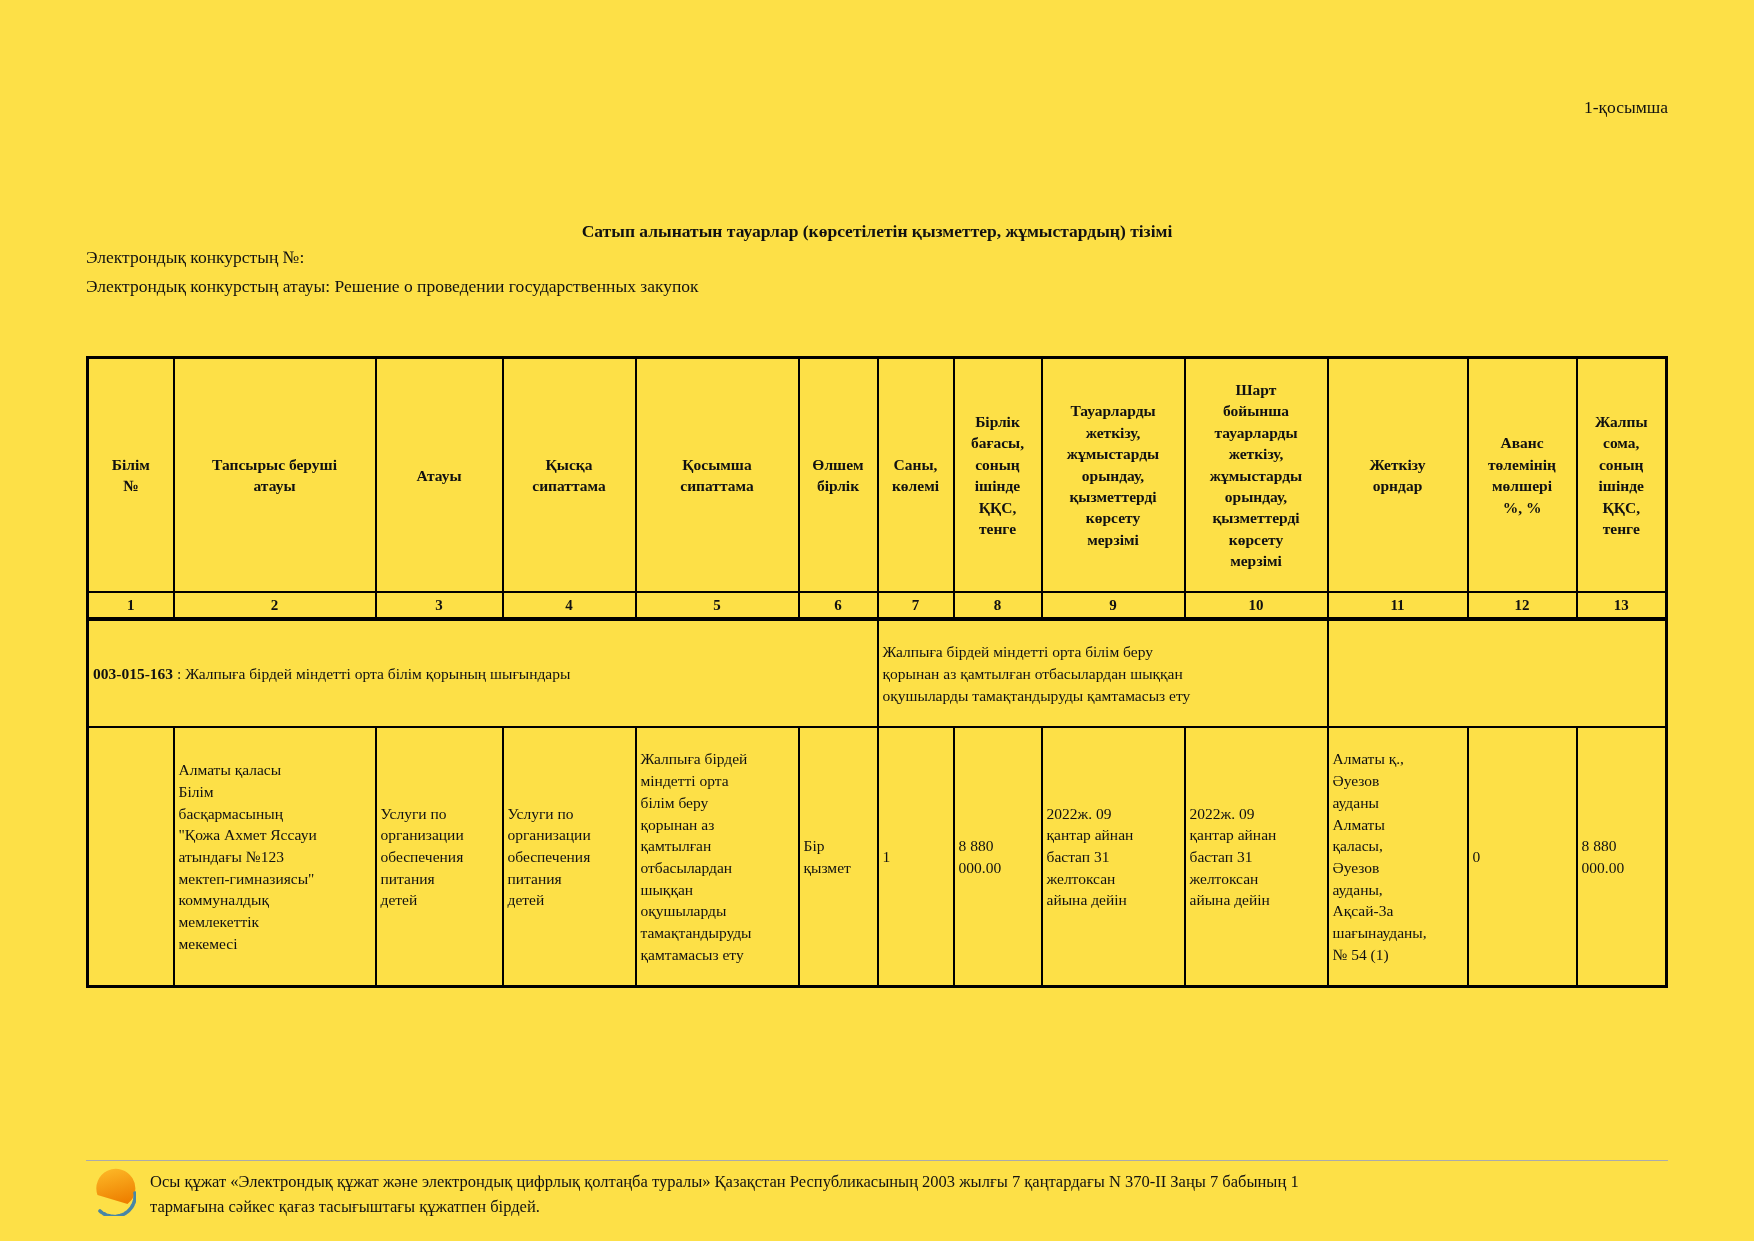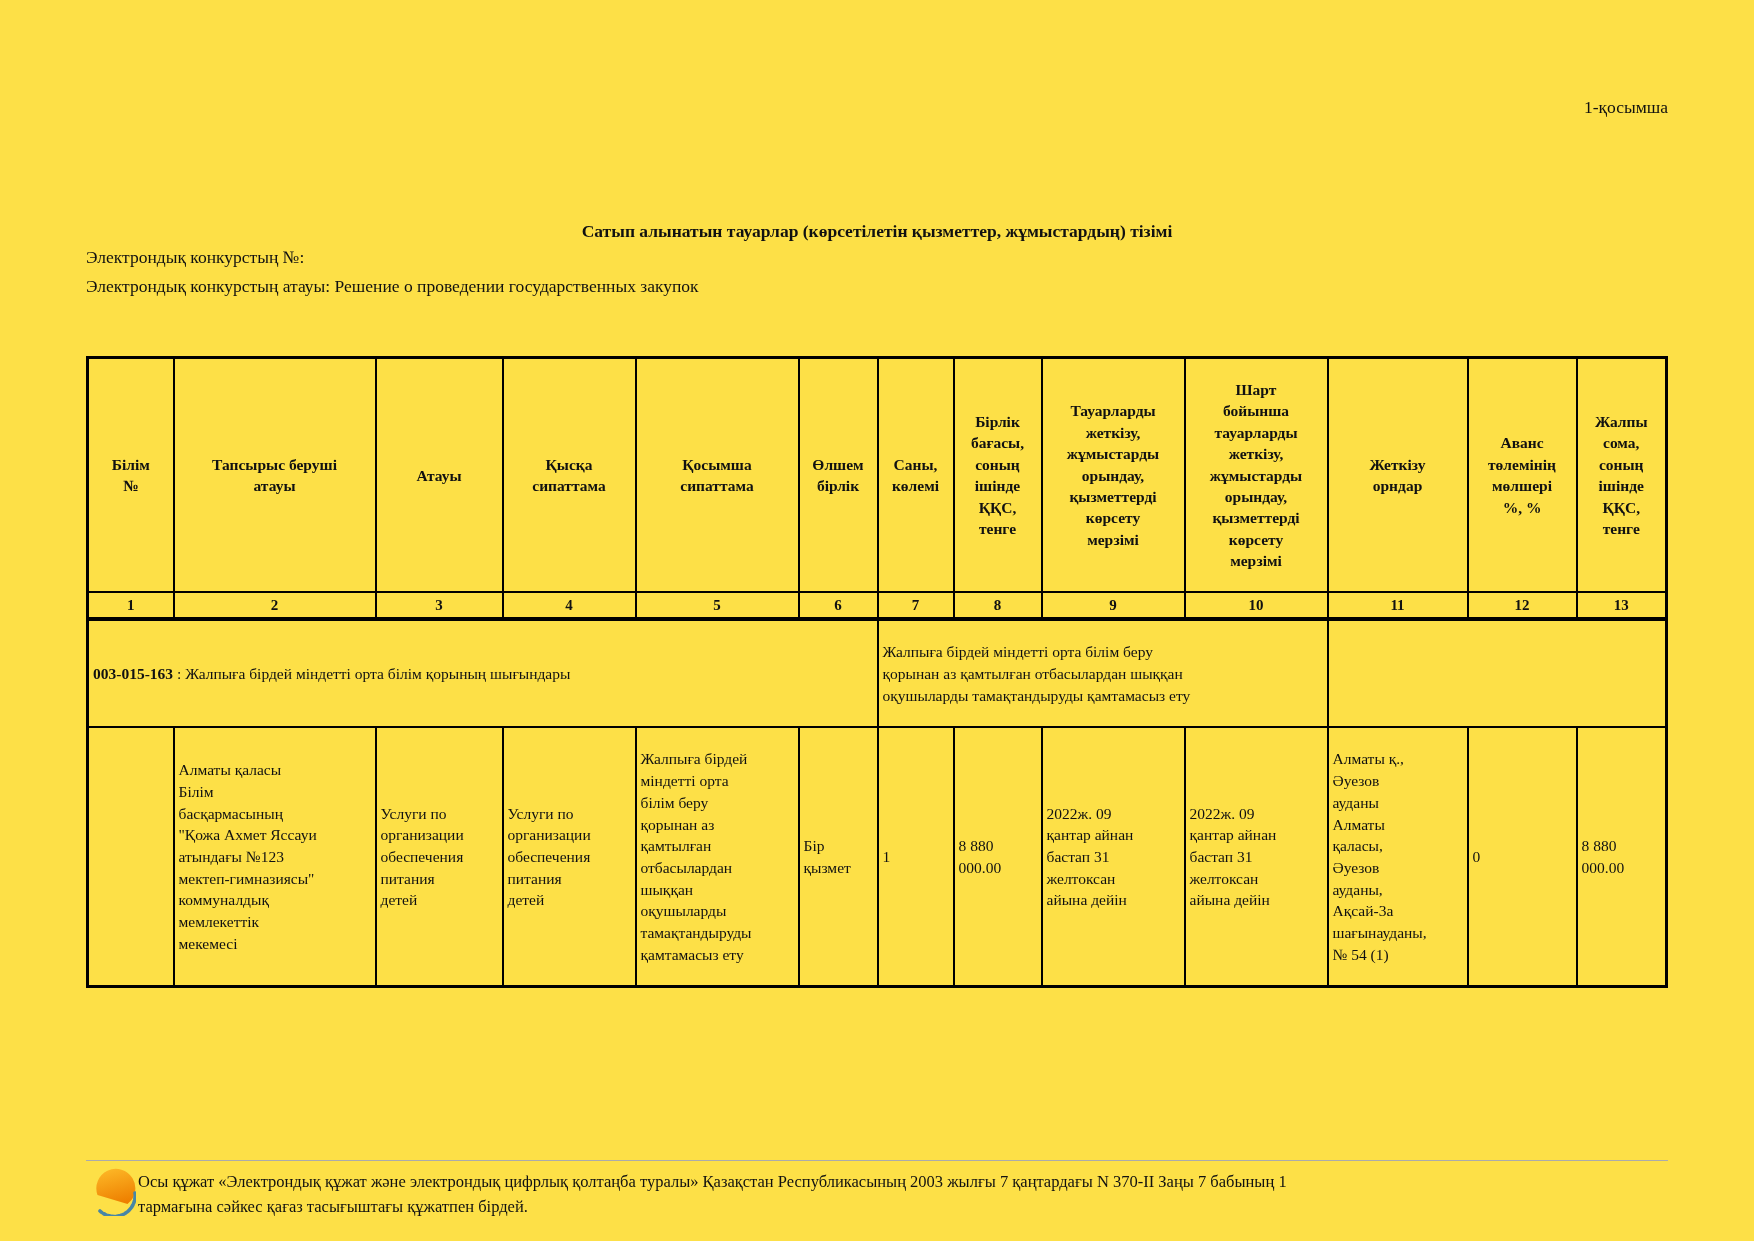--- a/index.html
+++ b/index.html
@@ -68,21 +68,21 @@
     line-height: 1.4;
     white-space: pre-line;
     text-align: left;
   }
   .footer {
     margin-top: 172px;
     border-top: 1px solid #ababab;
     padding-top: 5px;
     display: flex;
     align-items: flex-start;
-    gap: 2px;
+    gap: 14px;
   }
   .stamp { flex: 0 0 auto; margin-left: 8px; }
   .footer-note {
     font-size: 16.5px;
     line-height: 25px;
     white-space: pre-line;
     margin-top: 3px;
   }
 </style>
 </head>

